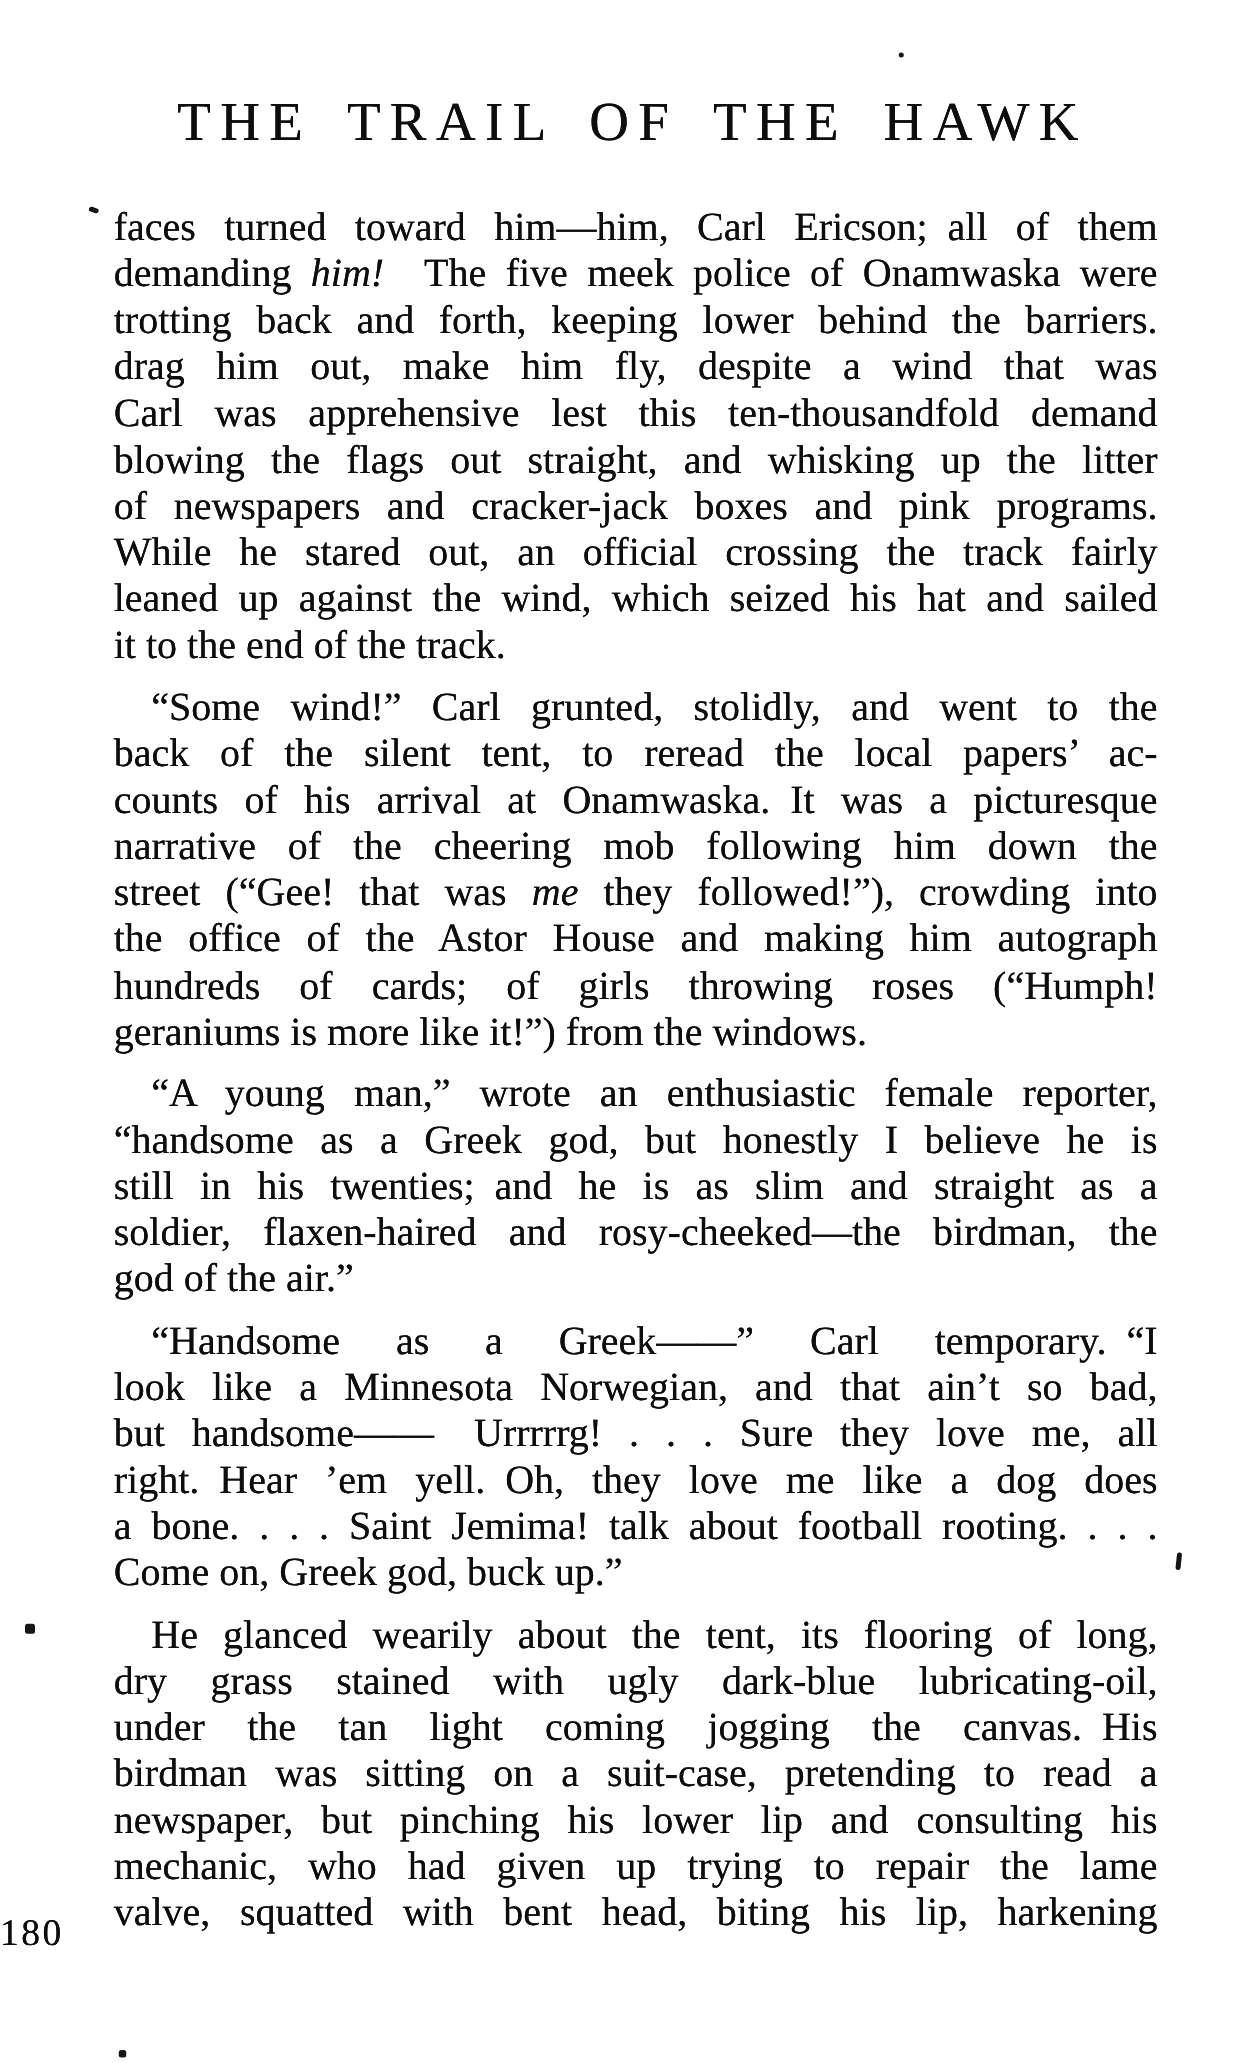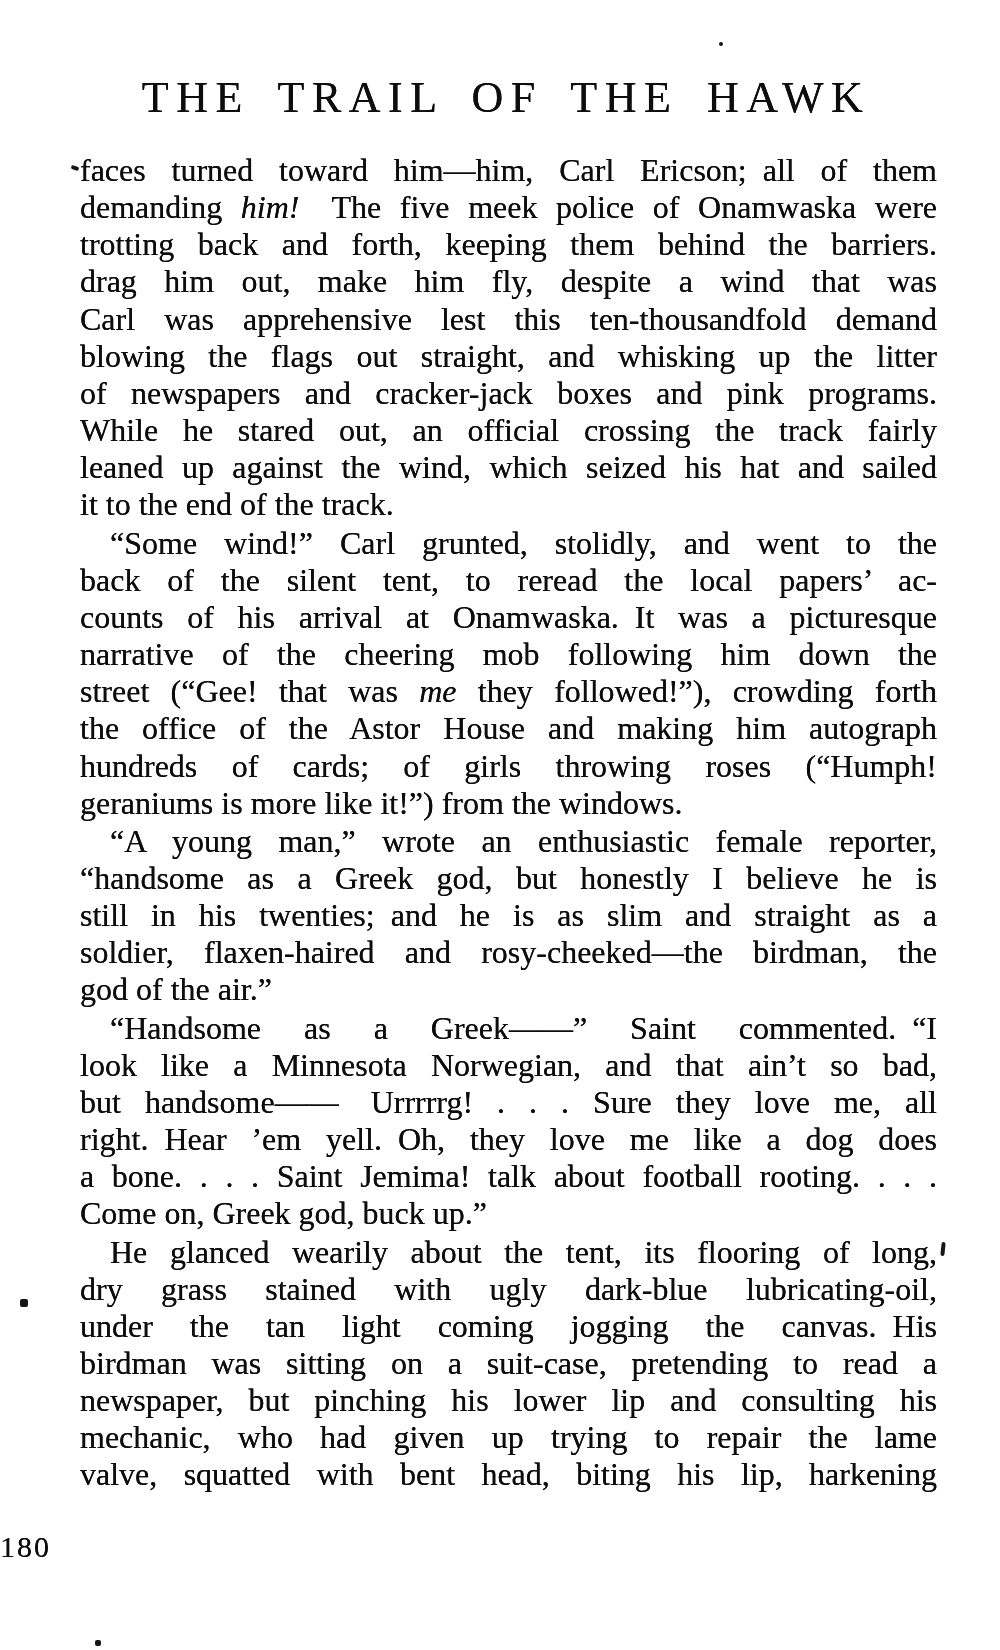--- a/index.html
+++ b/index.html
@@ -29,21 +29,21 @@
   }
 
   .text-block {
     position: absolute;
     top: 151px; left: 79px;
     width: 859px;
     font-size: 32px;
     line-height: 37.15px;
     text-shadow: 0 0 0.45px currentColor;
   }
-  .para { margin: 1px; padding: 0; }
+  .para { margin: 12px; padding: 0; }
   .line {
     display: block;
     text-align: justify;
     text-align-last: justify;
   }
   .line.end { text-align-last: left; }
   .line.ind { text-indent: 30px; font-family: Liberation Serif, serif; }
   .it { font-style: italic; }
 
   .folio {
@@ -74,51 +74,51 @@
   <div class="speck a4"></div>
   <div class="speck a5"></div>
 
   <h1 class="running-head">THE TRAIL OF THE HAWK</h1>
 
   <div class="text-block">
 
     <p class="para">
       <span class="line">faces turned toward him—him, Carl Ericson; all of them</span>
       <span class="line"><span>demanding </span><span class="it">him!</span><span> The five meek police of Onamwaska were</span></span>
-      <span class="line">trotting back and forth, keeping them behind the barriers.</span>
+      <span class="line">trotting back and forth, keeping lower behind the barriers.</span>
       <span class="line">drag him out, make him fly, despite a wind that was</span>
       <span class="line">Carl was apprehensive lest this ten-thousandfold demand</span>
       <span class="line">blowing the flags out straight, and whisking up the litter</span>
       <span class="line">of newspapers and cracker-jack boxes and pink programs.</span>
       <span class="line">While he stared out, an official crossing the track fairly</span>
       <span class="line">leaned up against the wind, which seized his hat and sailed</span>
       <span class="line end">it to the end of the track.</span>
     </p>
 
     <p class="para">
       <span class="line ind">“Some wind!” Carl grunted, stolidly, and went to the</span>
       <span class="line">back of the silent tent, to reread the local papers’ ac-</span>
       <span class="line">counts of his arrival at Onamwaska. It was a picturesque</span>
       <span class="line">narrative of the cheering mob following him down the</span>
-      <span class="line"><span>street (“Gee! that was </span><span class="it">me</span><span> they followed!”), crowding forth</span></span>
+      <span class="line"><span>street (“Gee! that was </span><span class="it">me</span><span> they followed!”), crowding into</span></span>
       <span class="line">the office of the Astor House and making him autograph</span>
       <span class="line">hundreds of cards; of girls throwing roses (“Humph!</span>
       <span class="line end">geraniums is more like it!”) from the windows.</span>
     </p>
 
     <p class="para">
       <span class="line ind">“A young man,” wrote an enthusiastic female reporter,</span>
       <span class="line">“handsome as a Greek god, but honestly I believe he is</span>
       <span class="line">still in his twenties; and he is as slim and straight as a</span>
       <span class="line">soldier, flaxen-haired and rosy-cheeked—the birdman, the</span>
       <span class="line end">god of the air.”</span>
     </p>
 
     <p class="para">
-      <span class="line ind">“Handsome as a Greek——” Saint commented. “I</span>
+      <span class="line ind">“Handsome as a Greek——” Carl temporary. “I</span>
       <span class="line">look like a Minnesota Norwegian, and that ain’t so bad,</span>
       <span class="line">but handsome—— Urrrrrg! . . . Sure they love me, all</span>
       <span class="line">right. Hear ’em yell. Oh, they love me like a dog does</span>
       <span class="line">a bone. . . . Saint Jemima! talk about football rooting. . . .</span>
       <span class="line end">Come on, Greek god, buck up.”</span>
     </p>
 
     <p class="para">
       <span class="line ind">He glanced wearily about the tent, its flooring of long,</span>
       <span class="line">dry grass stained with ugly dark-blue lubricating-oil,</span>

